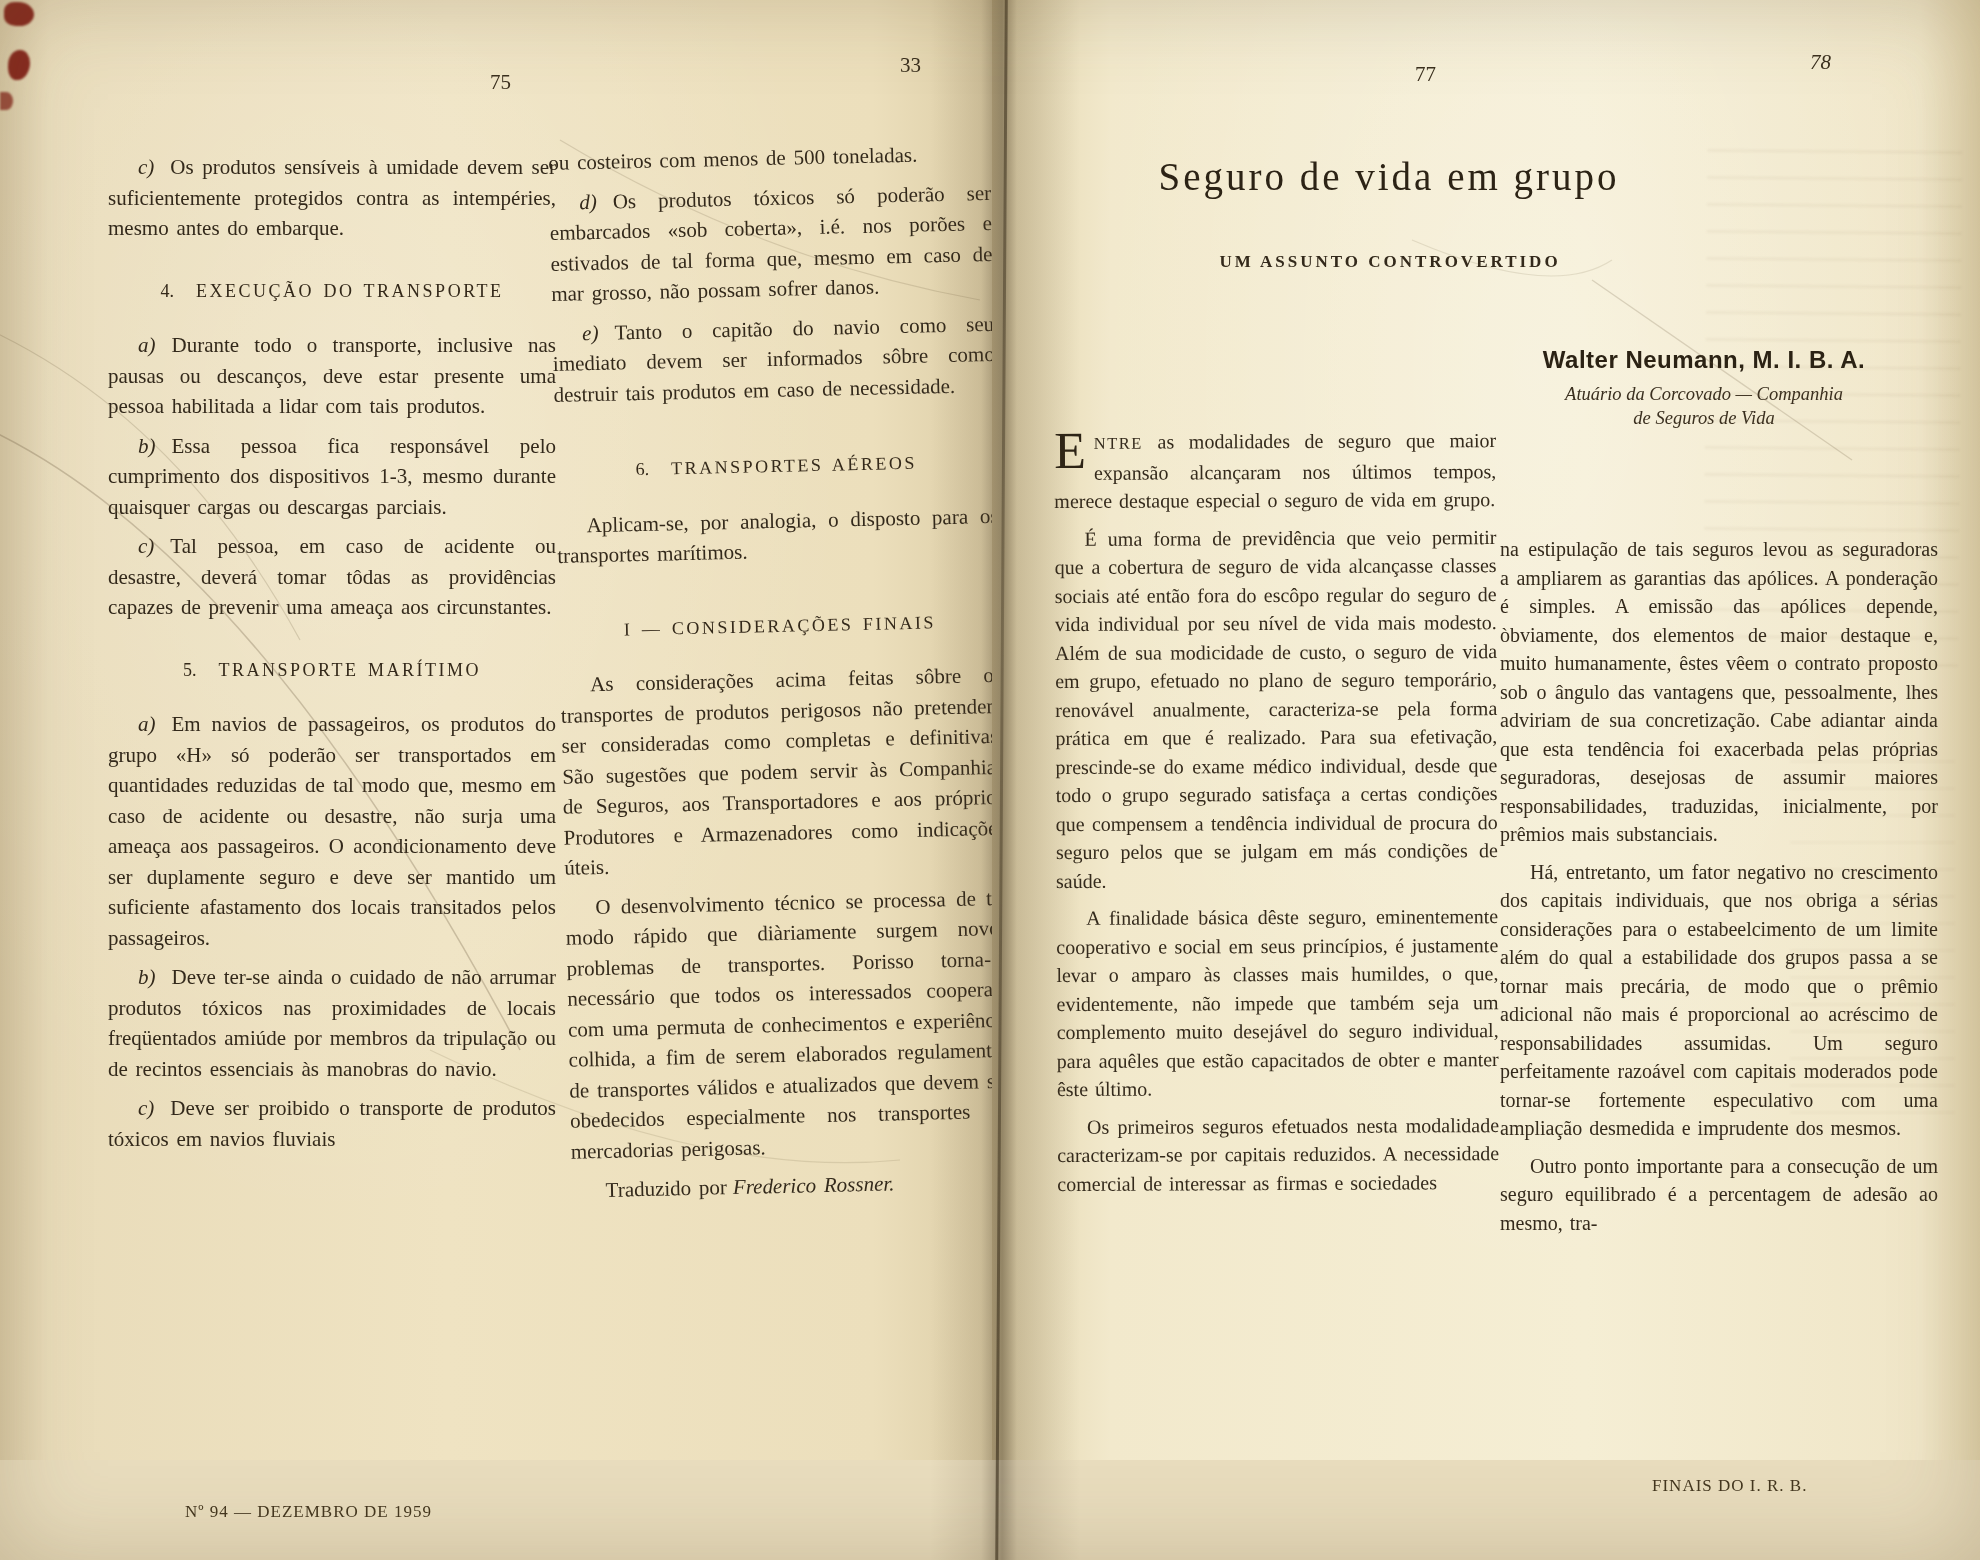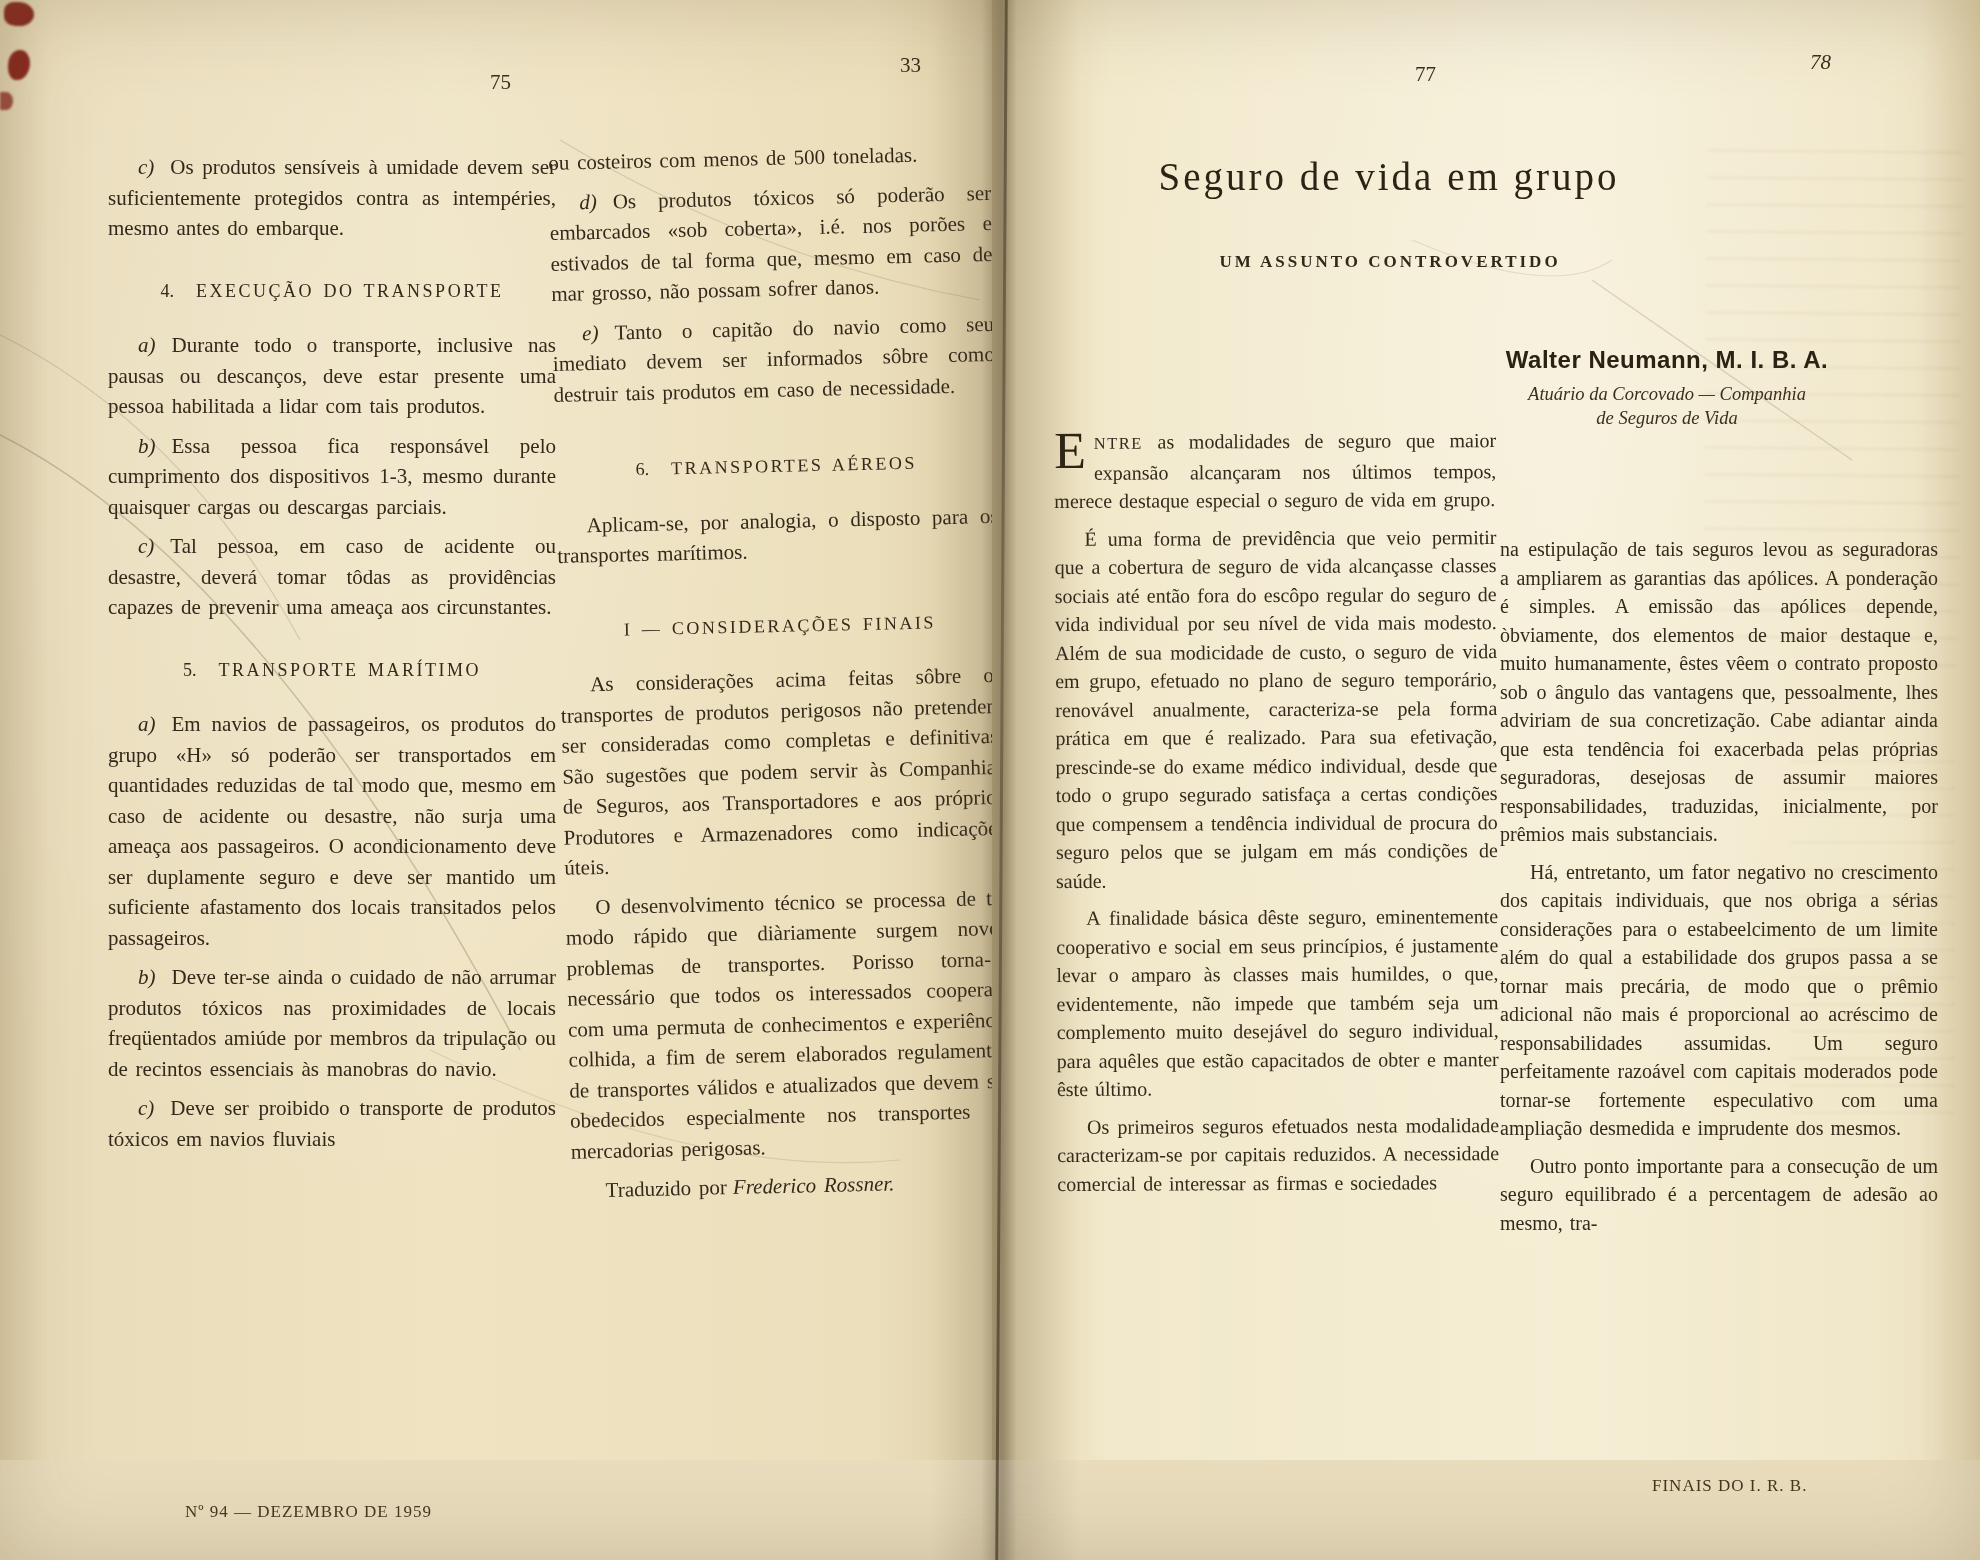--- a/index.html
+++ b/index.html
@@ -146,21 +146,21 @@
 </div>
 
 <div class="page page-right">
 
   <span class="pg-num" style="left:423px;top:62px;">77</span>
   <span class="pg-num" style="left:818px;top:50px;font-style:italic;">78</span>
 
   <h1 class="art-title" style="left:48px;">Seguro de vida em grupo</h1>
   <h2 class="art-subtitle" style="left:88px;">UM ASSUNTO CONTROVERTIDO</h2>
 
-  <div class="author-block" style="left:475px;">
+  <div class="author-block" style="left:512px;">
     <p class="author-name">Walter Neumann, M. I. B. A.</p>
     <p class="author-credit">
       <span>Atuário da Corcovado — Companhia</span><br>
       <span>de Seguros de Vida</span>
     </p>
   </div>
 
   <div class="col" style="left:62px;top:428px;width:442px;transform:rotate(-0.25deg);transform-origin:left top;">
     <p class="para-cont">
       <span class="dropcap">E</span><span class="lead-caps">NTRE</span>

